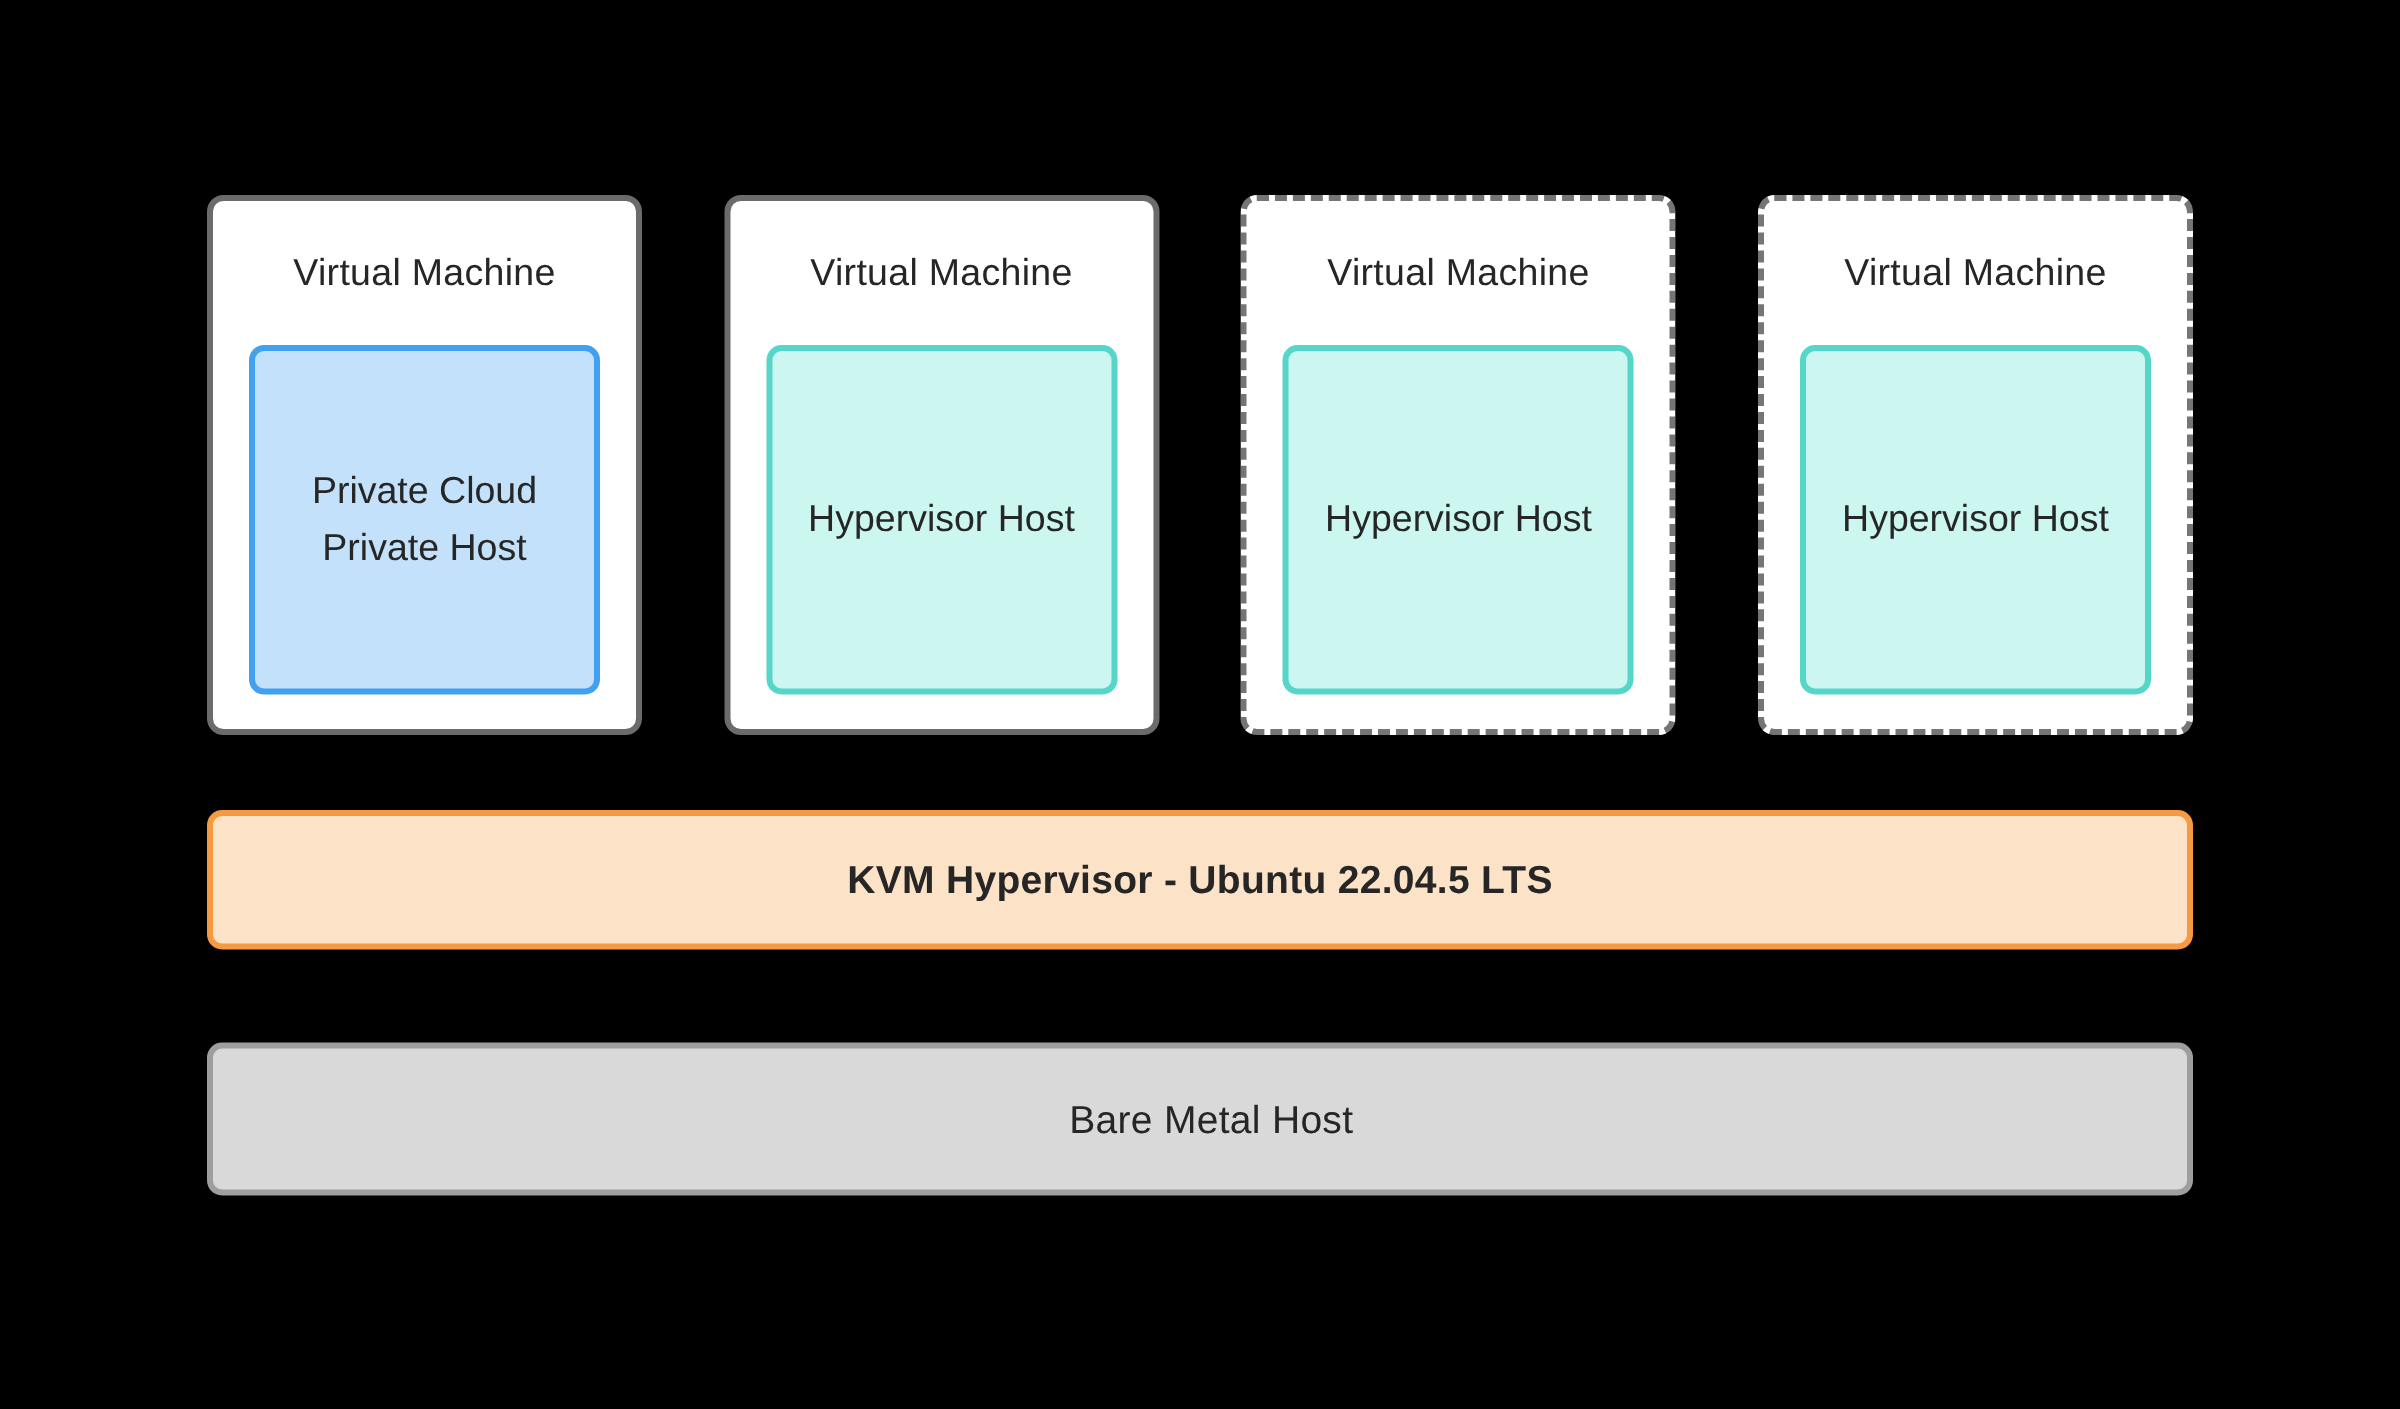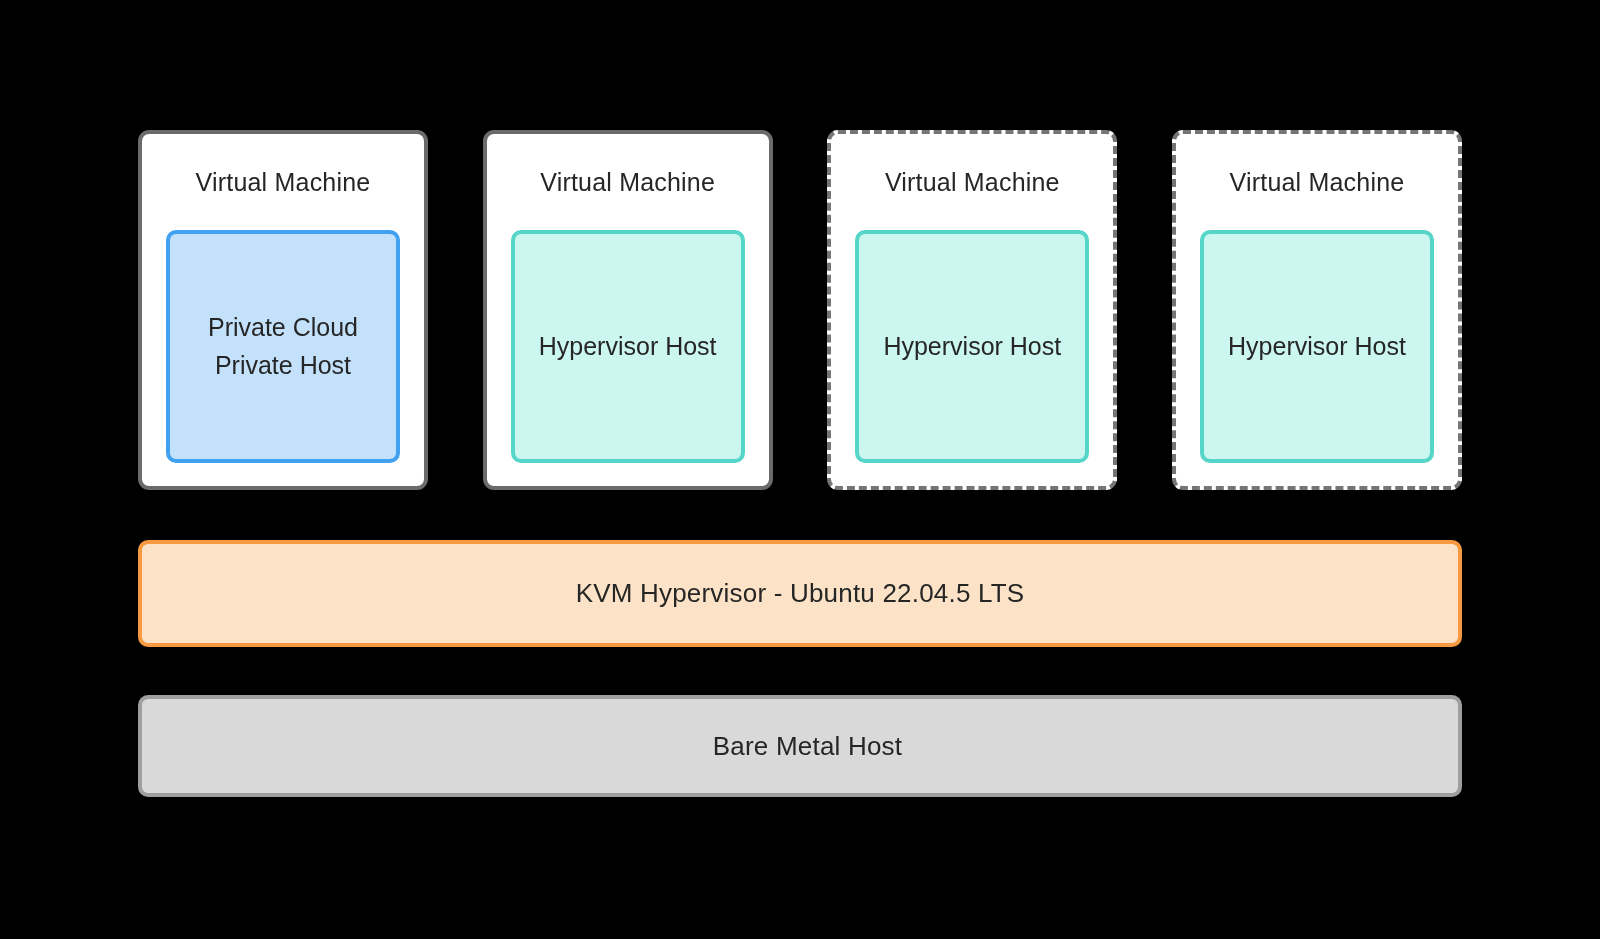--- a/index.html
+++ b/index.html
@@ -66,21 +66,21 @@
     box-sizing: border-box;
     border: 4px solid;
     border-radius: 10px;
     display: flex;
     align-items: center;
     justify-content: center;
     font-size: 26px;
     color: #262626;
     letter-spacing: 0.2px;
   }
-  .layer-kvm  { top: 540px; height: 107px; }
+  .layer-kvm  { top: 540px; height: 93px; font-weight: bold; }
   .layer-bare { top: 695px; height: 102px; padding-left: 15px; }
 </style>
 </head>
 <body>
 
 <div class="canvas">
 
   <div class="vm-row">
 
     <div class="vm-box" style="border-style: solid; border-color: rgb(107, 107, 107);">

